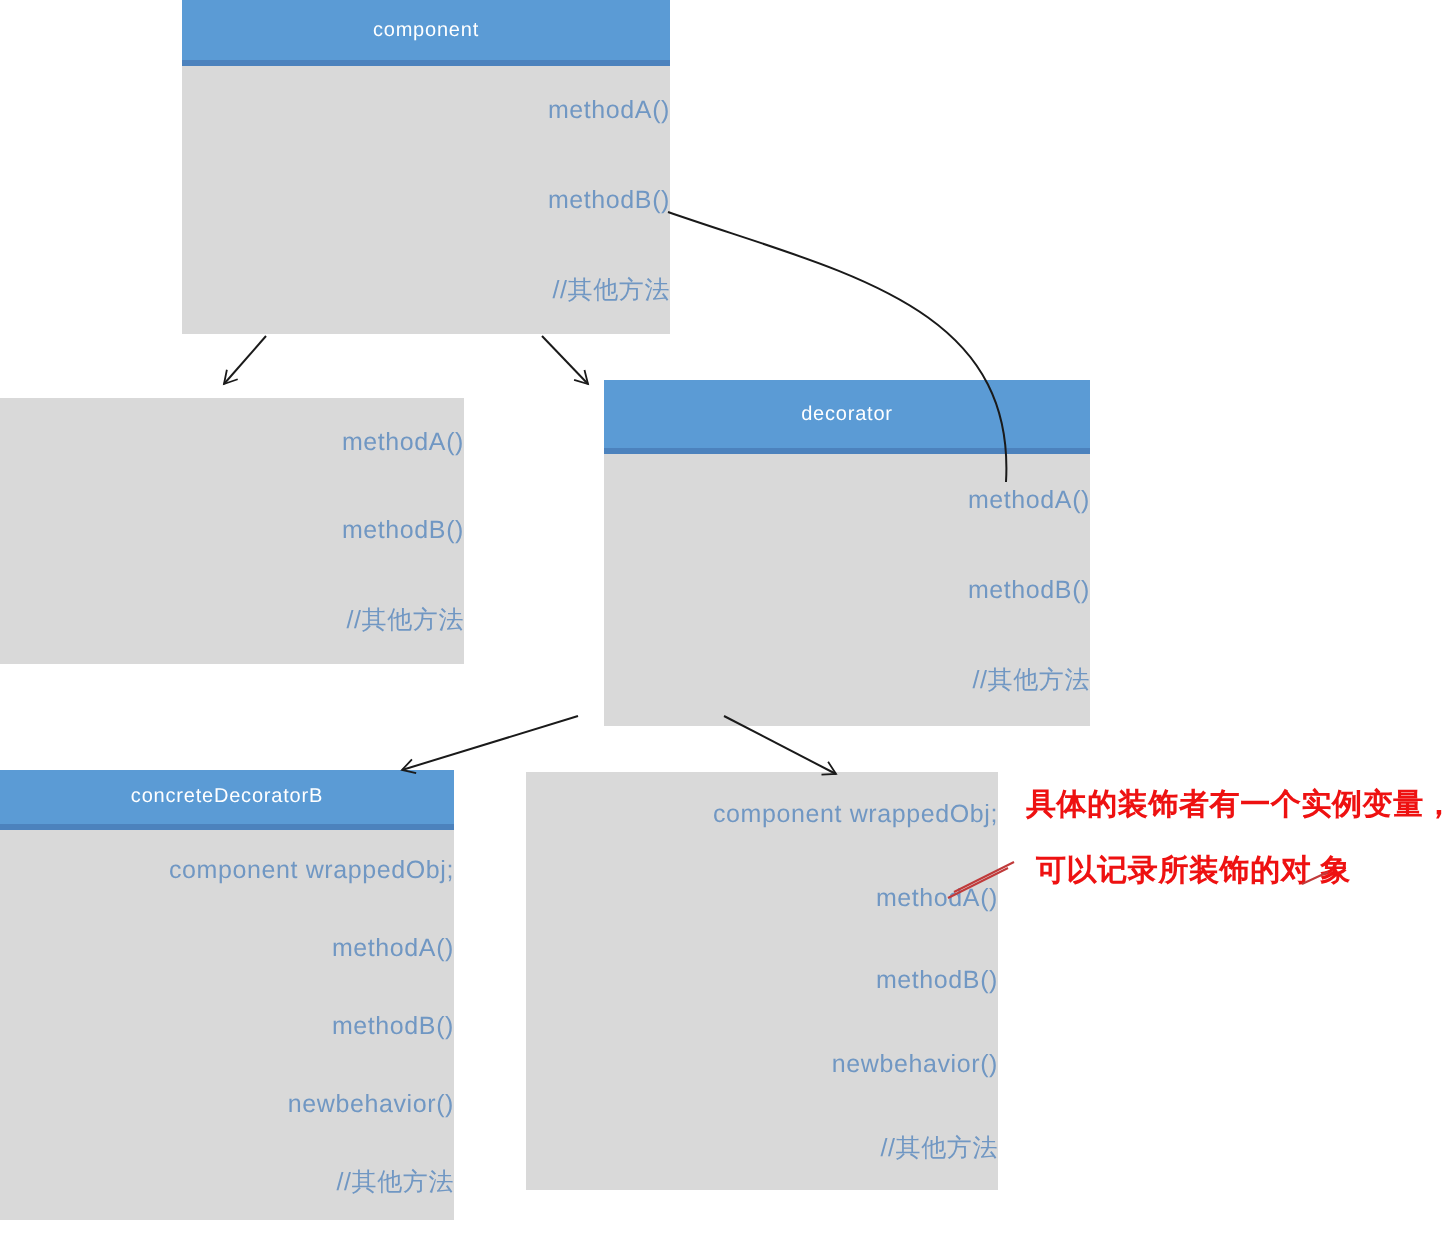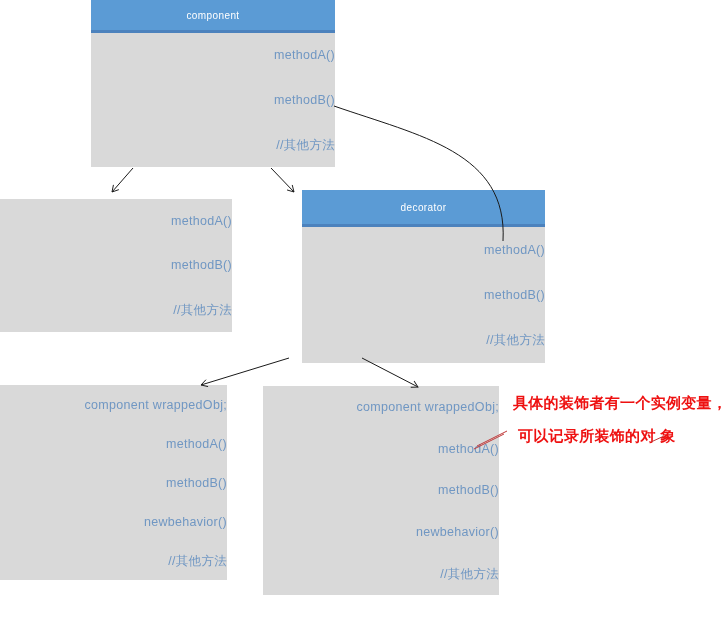--- a/index.html
+++ b/index.html
@@ -91,20 +91,21 @@
   <div class="cls box-decorator">
     <div class="cls-header">decorator</div>
     <div class="cls-body">
       <div class="member">methodA()</div>
       <div class="member">methodB()</div>
       <div class="member">//其他方法</div>
     </div>
   </div>
 
   <div class="cls box-concreteDecoratorB">
+    <div class="cls-header">concreteDecoratorB</div>
     <div class="cls-body">
       <div class="member">component wrappedObj;</div>
       <div class="member">methodA()</div>
       <div class="member">methodB()</div>
       <div class="member">newbehavior()</div>
       <div class="member">//其他方法</div>
     </div>
   </div>
 
   <div class="cls box-concreteDecoratorA">

